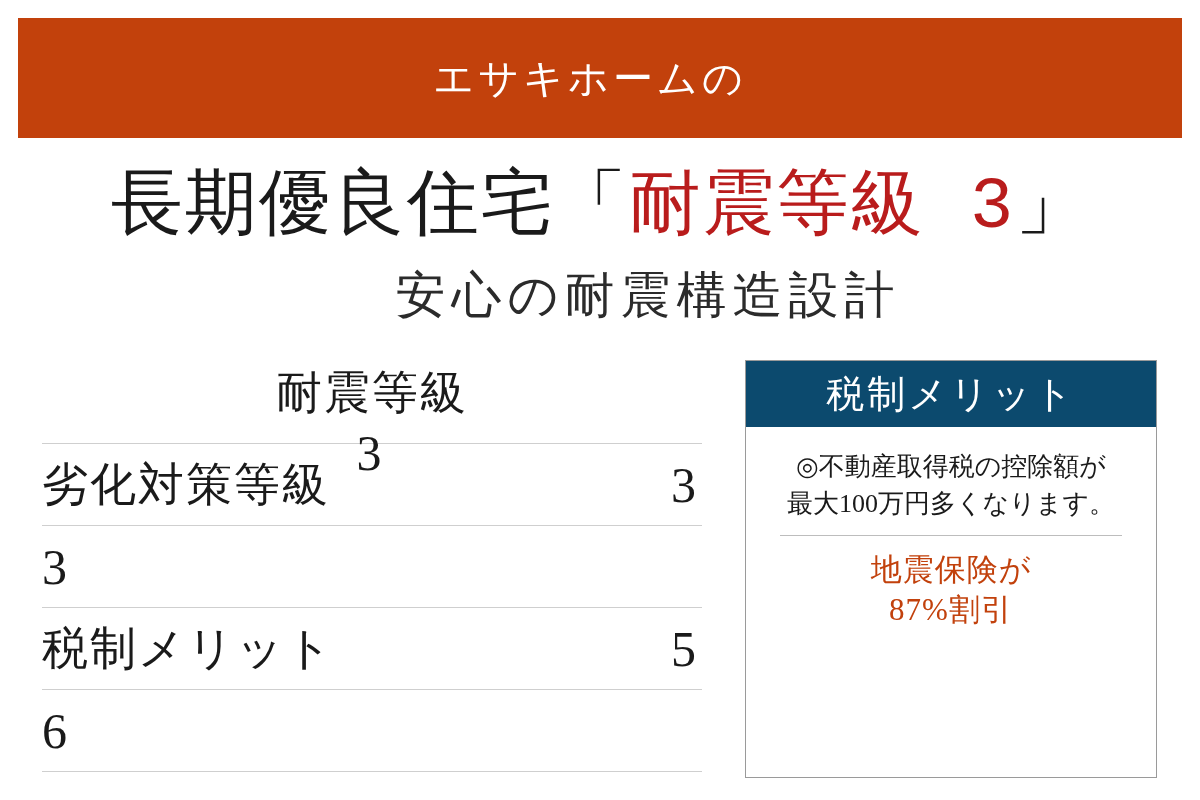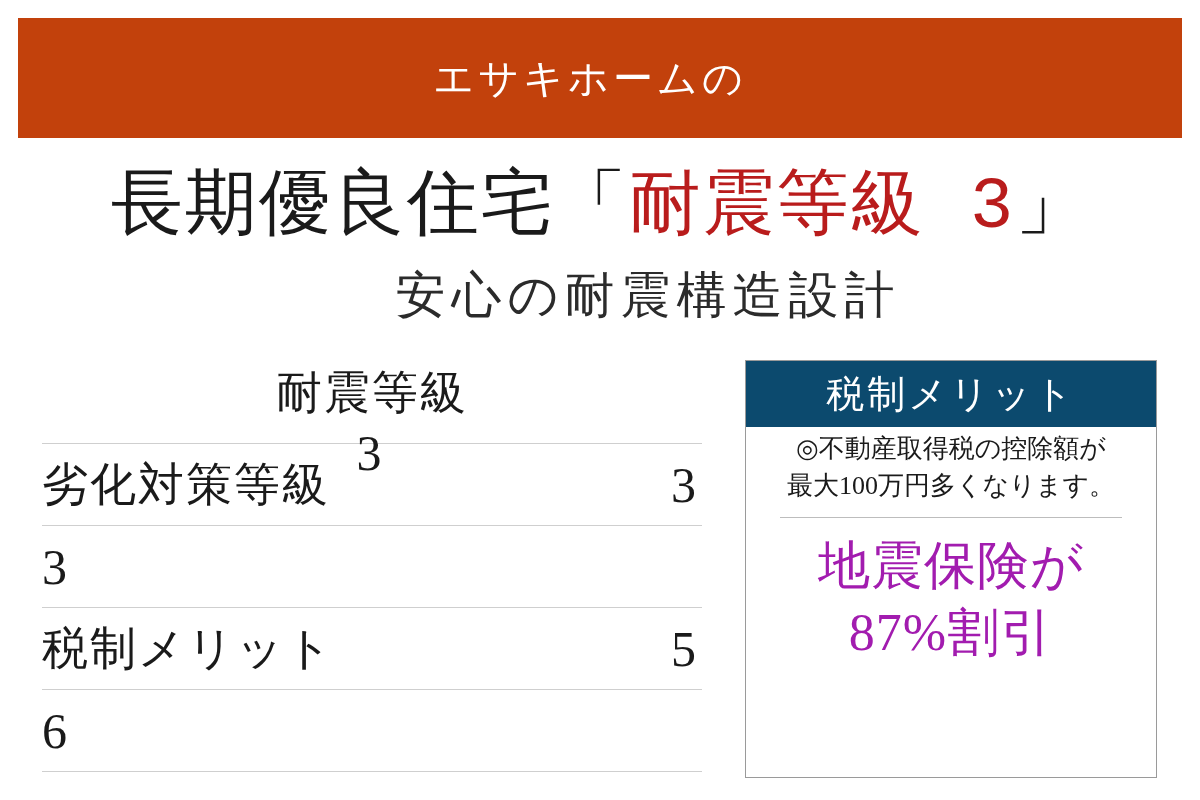--- a/index.html
+++ b/index.html
@@ -136,39 +136,39 @@
     background: #0c4a6e;
     color: #ffffff;
     height: 66px;
     display: flex;
     align-items: center;
     justify-content: center;
     font-size: 38px;
     letter-spacing: 3px;
   }
   .merit-body {
-    padding: 4px 16px 0 16px;
+    padding: 22px 16px 0 16px;
   }
   .merit-item {
     font-size: 26px;
     line-height: 1.42;
     color: #1a1a1a;
     text-align: center;
     margin-bottom: 8px;
   }
   .merit-divider {
     margin: 12px 18px 0 18px;
     border-top: 1px solid #bdbdbd;
   }
   .merit-highlight {
     margin-top: 14px;
     text-align: center;
-    font-size: 52px;
+    font-size: 31px;
     line-height: 1.30;
-    color: #a21caf;
+    color: #c2410c;
     letter-spacing: 1px;
   }
 </style>
 </head>
 <body>
 
 <div class="page">
 
   <div class="header-band">
     <div class="header-inner">

